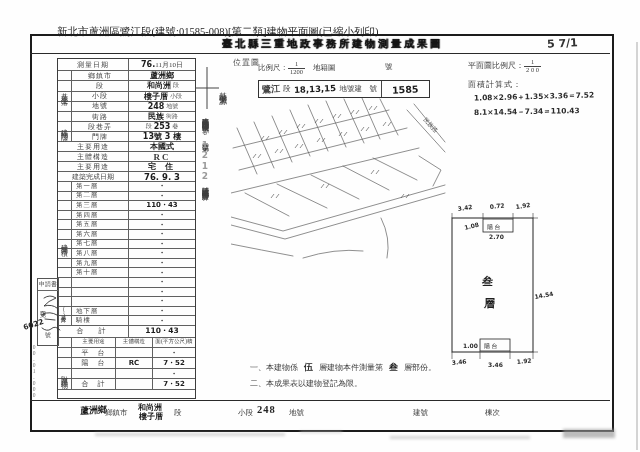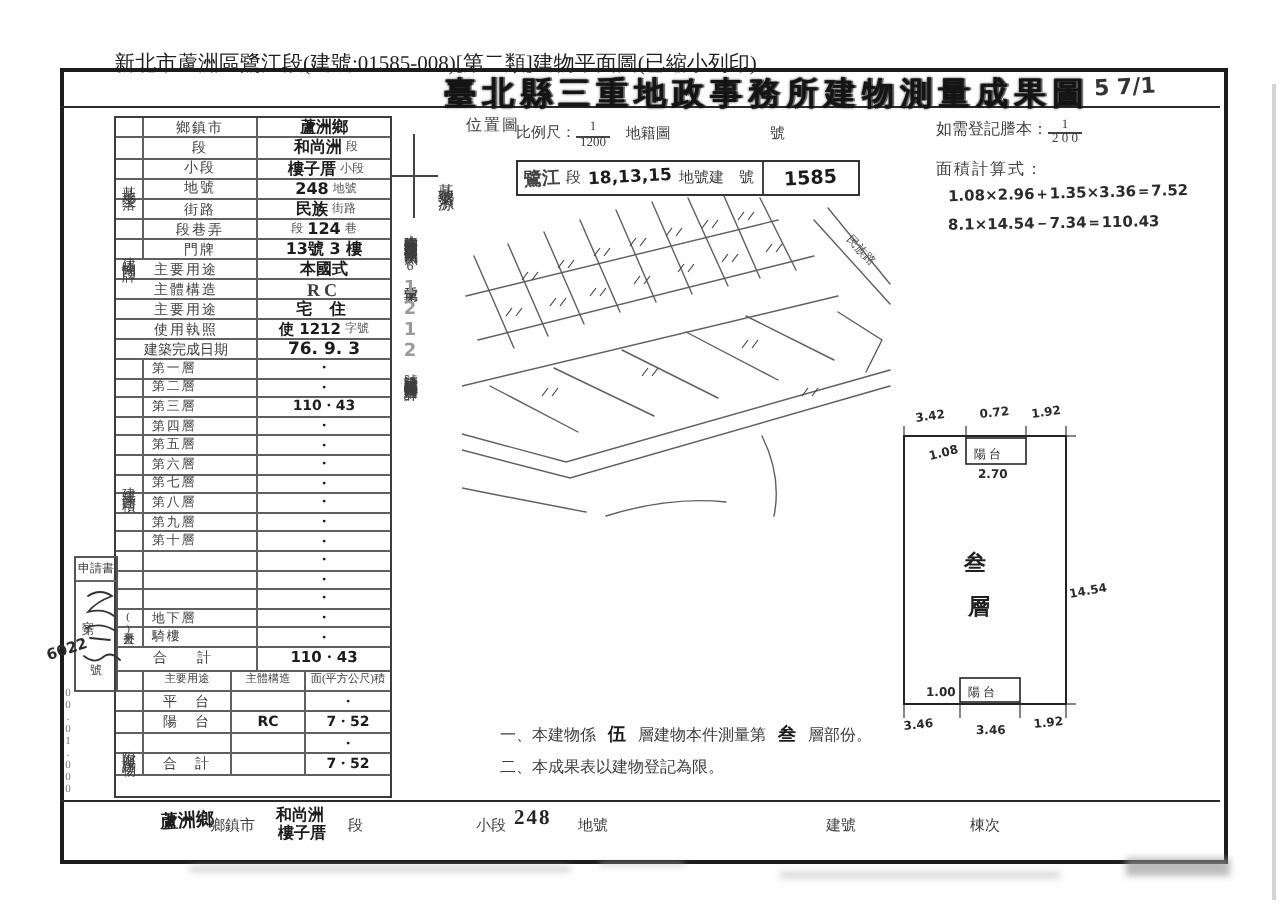--- a/index.html
+++ b/index.html
@@ -5,21 +5,21 @@
   html,body{margin:0;padding:0;background:#fff;}
   .page{position:relative;width:640px;height:452px;background:#fefefe;overflow:hidden;
         font-family:"Liberation Serif",serif;color:#222;}
   .abs{position:absolute;}
   .prt{color:#3d3d3d;}
   .hw{font-family:"DejaVu Sans",sans-serif;font-weight:700;color:#1c1c1c;}
   .tilt{display:inline-block;transform:rotate(-3deg);}
   
   .frame{position:absolute;left:30px;top:34px;width:580px;height:394px;border:2px solid #1c1c1c;}
   .hline{position:absolute;background:#2a2a2a;height:1px;}
-  .doc-title{position:absolute;left:222px;top:37px;font-size:16px;font-weight:700;letter-spacing:3px;
+  .doc-title{position:absolute;left:222px;top:37px;font-size:10px;font-weight:700;letter-spacing:3px;
              color:#141414;text-shadow:0 0 1.2px rgba(10,10,10,.95),1px 0 0 rgba(40,40,40,.6);
              filter:blur(.3px);white-space:nowrap;}
   
   .tbl{position:absolute;left:57px;top:58px;width:139px;height:341px;border:1px solid #3c3c3c;
        box-sizing:border-box;font-size:7px;color:#3d3d3d;background:rgba(255,255,255,.0);}
   .trow{display:flex;align-items:center;box-sizing:border-box;border-bottom:0.8px solid #606060;}
   .c{box-sizing:border-box;height:100%;display:flex;align-items:center;justify-content:center;
      overflow:hidden;white-space:nowrap;}
   .c+.c{border-left:0.8px solid #606060;}
   .lb{letter-spacing:1px;}
@@ -45,20 +45,27 @@
 <div class="abs" style="left:57px;top:25px;font-size:10.5px;color:#1e1e1e;">新北市蘆洲區鷺江段(建號:01585-008)[第二類]建物平面圖(已縮小列印)</div>
 
 <div class="frame"></div>
 <div class="hline" style="left:30px;top:53px;width:580px;"></div>
 <div class="hline" style="left:30px;top:400px;width:580px;height:1.4px;"></div>
 
 <div class="doc-title">臺北縣三重地政事務所建物測量成果圖</div>
 <div class="abs hw tilt" style="left:547px;top:37px;font-size:11px;color:#333;">5 7/1</div>
 
 <div class="tbl">
+  <div class="trow" style="height:12px">
+    <div class="c lb" style="width:70px">測量日期</div>
+    <div class="c" style="width:67px">
+      <span class="hw" style="font-size:8px">76.</span>
+      <span>11月10日</span>
+    </div>
+  </div>
 
   <div class="rep">
     
   
       <div class="trow site-row">
         <div class="c" style="width:13px"></div>
         <div class="c lb" style="width:57px">鄉鎮市</div>
         <div class="c" style="width:67px">
           <span class="pfx"></span>
           <span class="hw" style="font-size:8px">蘆洲鄉</span>
@@ -108,21 +115,21 @@
           <span class="hw" style="font-size:8px">民族</span>
           <span class="sfx">街路</span>
         </div>
       </div>
     
       <div class="trow door-row">
         <div class="c" style="width:13px"></div>
         <div class="c lb" style="width:57px">段巷弄</div>
         <div class="c" style="width:67px">
           <span class="pfx">段</span>
-          <span class="hw" style="font-size:8px">124</span>
+          <span class="hw" style="font-size:8px">253</span>
           <span class="sfx">巷</span>
         </div>
       </div>
     
       <div class="trow door-row">
         <div class="c" style="width:13px"></div>
         <div class="c lb" style="width:57px">門牌</div>
         <div class="c" style="width:67px">
           <span class="pfx"></span>
           <span class="hw" style="font-size:8px">13號 3 樓</span>
@@ -140,27 +147,20 @@
   <div class="trow one-row">
     <div class="c lb" style="width:70px">主體構造</div>
     <div class="c" style="width:67px">
       <span class="prt" style="font-size:9px;font-weight:700;letter-spacing:2px">RC</span>
     </div>
   </div>
   <div class="trow one-row">
     <div class="c lb" style="width:70px">主要用途</div>
     <div class="c" style="width:67px">
       <span class="hw" style="font-size:8px;letter-spacing:3px">宅 住</span>
-    </div>
-  </div>
-  <div class="trow one-row">
-    <div class="c lb" style="width:70px">使用執照</div>
-    <div class="c" style="width:67px">
-      <span class="hw" style="font-size:7.5px">使 1212</span>
-      <span class="sfx">字號</span>
     </div>
   </div>
   <div class="trow one-row">
     <div class="c lb" style="width:70px;letter-spacing:0">建築完成日期</div>
     <div class="c" style="width:67px">
       <span class="hw" style="font-size:8.5px">76. 9. 3</span>
     </div>
   </div>
 
   <div class="rep">
@@ -397,21 +397,21 @@
         <path d="M152,28 l3,-4 m2,4 l3,-4"></path>
     <path d="M40,100 l3,-4 m2,4 l3,-4"></path>
         <path d="M90,90 l3,-4 m2,4 l3,-4"></path>
     <path d="M140,76 l3,-4 m2,4 l3,-4"></path>
         <path d="M170,100 l3,-4 m2,4 l3,-4"></path>
   </g>
   <text x="192" y="22" font-size="6" fill="#555" transform="rotate(46 192 22)">民族路</text>
 </svg>
 
 <div class="abs" style="left:468px;top:59px;font-size:8px;color:#3d3d3d;">
-  <span>如需登記謄本：</span><span class="frac"><span>1</span><span class="den">2 0 0</span></span>
+  <span>平面圖比例尺：</span><span class="frac"><span>1</span><span class="den">2 0 0</span></span>
 </div>
 <div class="abs" style="left:468px;top:79px;font-size:8px;letter-spacing:1px;color:#3d3d3d;">面積計算式：</div>
 <div class="abs hw" style="left:474px;top:92px;font-size:7.5px;transform:rotate(-1.5deg);color:#2c2c2c;">1.08×2.96＋1.35×3.36＝7.52</div>
 <div class="abs hw" style="left:474px;top:107px;font-size:7.5px;transform:rotate(-1deg);color:#2c2c2c;">8.1×14.54－7.34＝110.43</div>
 
 <svg class="abs" style="left:440px;top:195px" width="130" height="180" viewBox="0 0 130 180">
   <g stroke="#232323" stroke-width="1" fill="none" stroke-linecap="round">
     <rect x="12" y="23" width="81" height="134"></rect>
     <rect x="43" y="24" width="30" height="13" stroke-width="0.8"></rect>
     <rect x="40" y="144" width="30" height="12" stroke-width="0.8"></rect>

